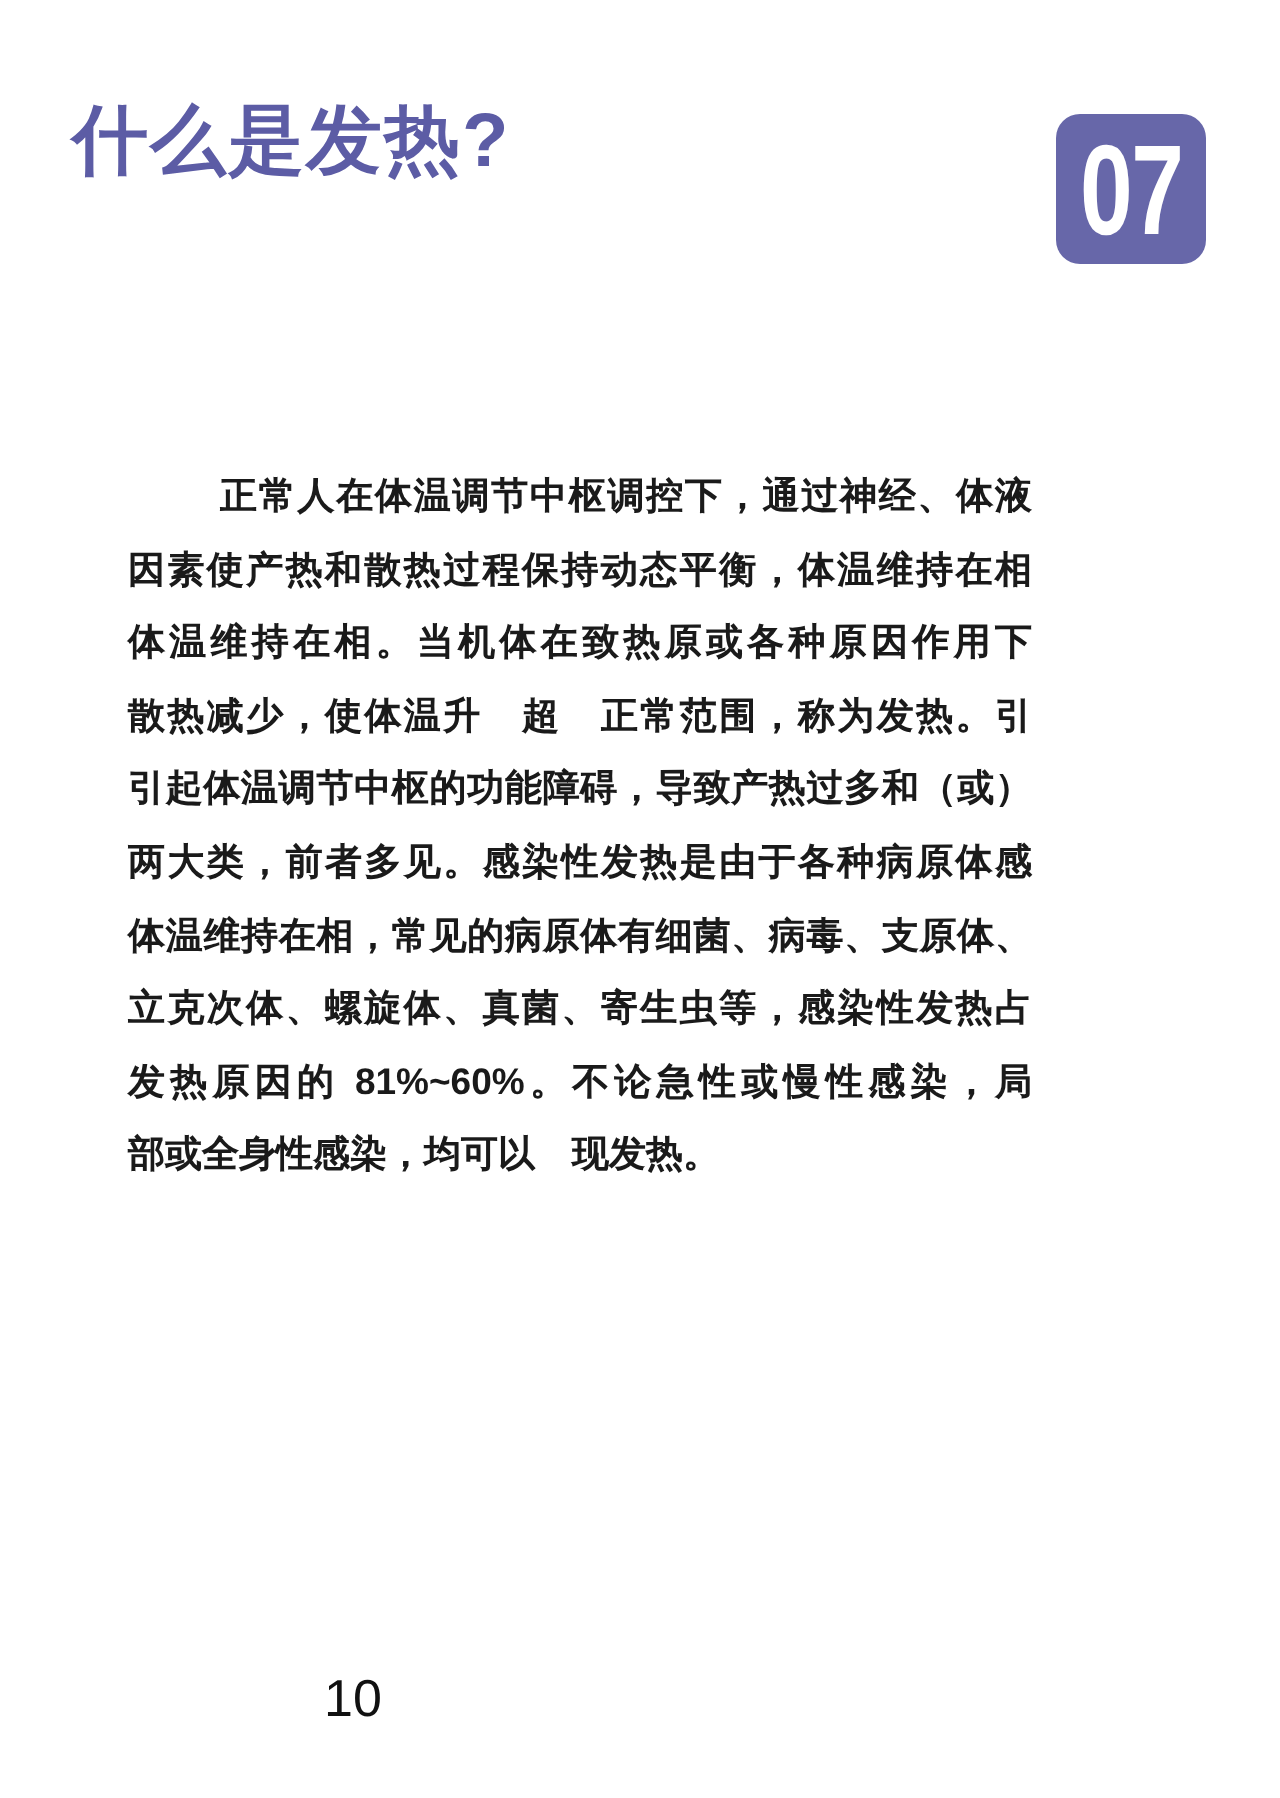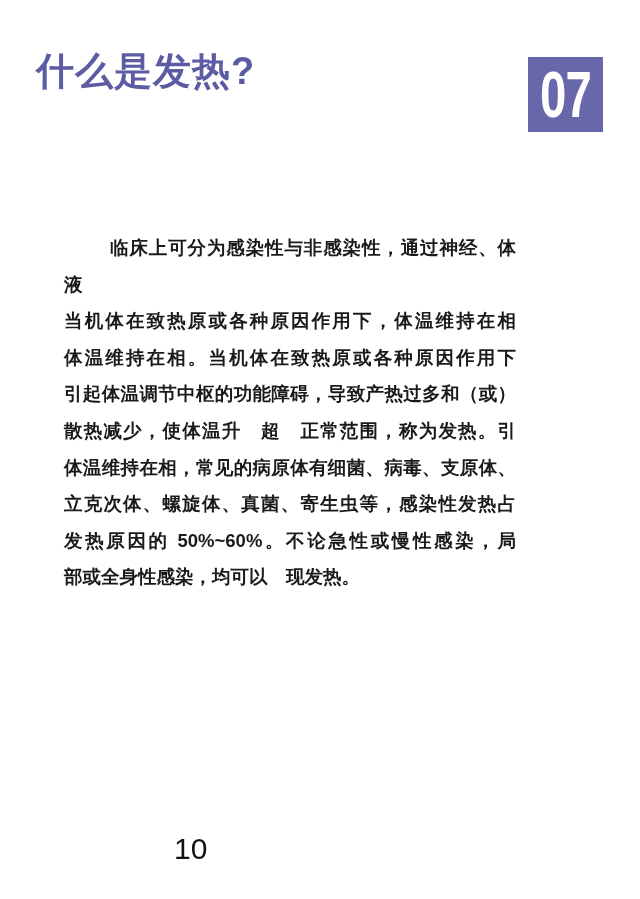--- a/index.html
+++ b/index.html
@@ -30,20 +30,21 @@
     position: absolute;
     left: 528px;
     top: 57px;
     width: 75px;
     height: 75px;
     background: var(--badge-bg, #6767a9);
     display: flex;
     align-items: center;
     justify-content: center;
     overflow: hidden;
+    border-radius: 12px;
   }
   .badge-text {
     color: var(--badge-fg, #ffffff);
     font-size: 64px;
     font-weight: 700;
     line-height: 1;
     letter-spacing: -1px;
     transform: scaleX(0.74);
     transform-origin: center;
   }
@@ -66,45 +67,45 @@
     text-indent: 46px;
   }
   .body-line.last {
     text-align: center;
     text-align-last: left;
   }
   .page-number {
     position: absolute;
     left: 162px;
     top: 834px;
-    font-size: 30px;
+    font-size: 26px;
     line-height: 30px;
     font-weight: 400;
     color: var(--pagenum-color, #111111);
-    margin-left: 12px;
   }
 </style>
 </head>
 <body>
 
 <div class="page" style="--bg-color: #ffffff; --title-color: #5c5ca5; --badge-bg: #6767a9; --badge-fg: #ffffff; --body-color: #1a1a1a; --pagenum-color: #111111;">
 
   <h1 class="title">什么是发热?</h1>
 
   <div class="badge">
     <span class="badge-text">07</span>
   </div>
 
   <div class="body-text" id="body-paragraph">
-      <div class="body-line first">临床上可分为感染性与非感染性，通过神经、体液</div>
-      <div class="body-line">当机体在致热原或各种原因作用下，体温维持在相</div>
+      <div class="body-line first">正常人在体温调节中枢调控下，通过神经、体液</div>
+      <div class="body-line">因素使产热和散热过程保持动态平衡，体温维持在相</div>
       <div class="body-line">体温维持在相。当机体在致热原或各种原因作用下</div>
+      <div class="body-line">散热减少，使体温升　超　正常范围，称为发热。引</div>
       <div class="body-line">引起体温调节中枢的功能障碍，导致产热过多和（或）</div>
-      <div class="body-line">散热减少，使体温升　超　正常范围，称为发热。引</div>
+      <div class="body-line">两大类，前者多见。感染性发热是由于各种病原体感</div>
       <div class="body-line">体温维持在相，常见的病原体有细菌、病毒、支原体、</div>
       <div class="body-line">立克次体、螺旋体、真菌、寄生虫等，感染性发热占</div>
-      <div class="body-line">发热原因的 50%~60%。不论急性或慢性感染，局</div>
+      <div class="body-line">发热原因的 81%~60%。不论急性或慢性感染，局</div>
       <div class="body-line last">部或全身性感染，均可以　现发热。</div>
     </div>
 
   <div class="page-number">10</div>
 
 </div>
 
 </body></html>

